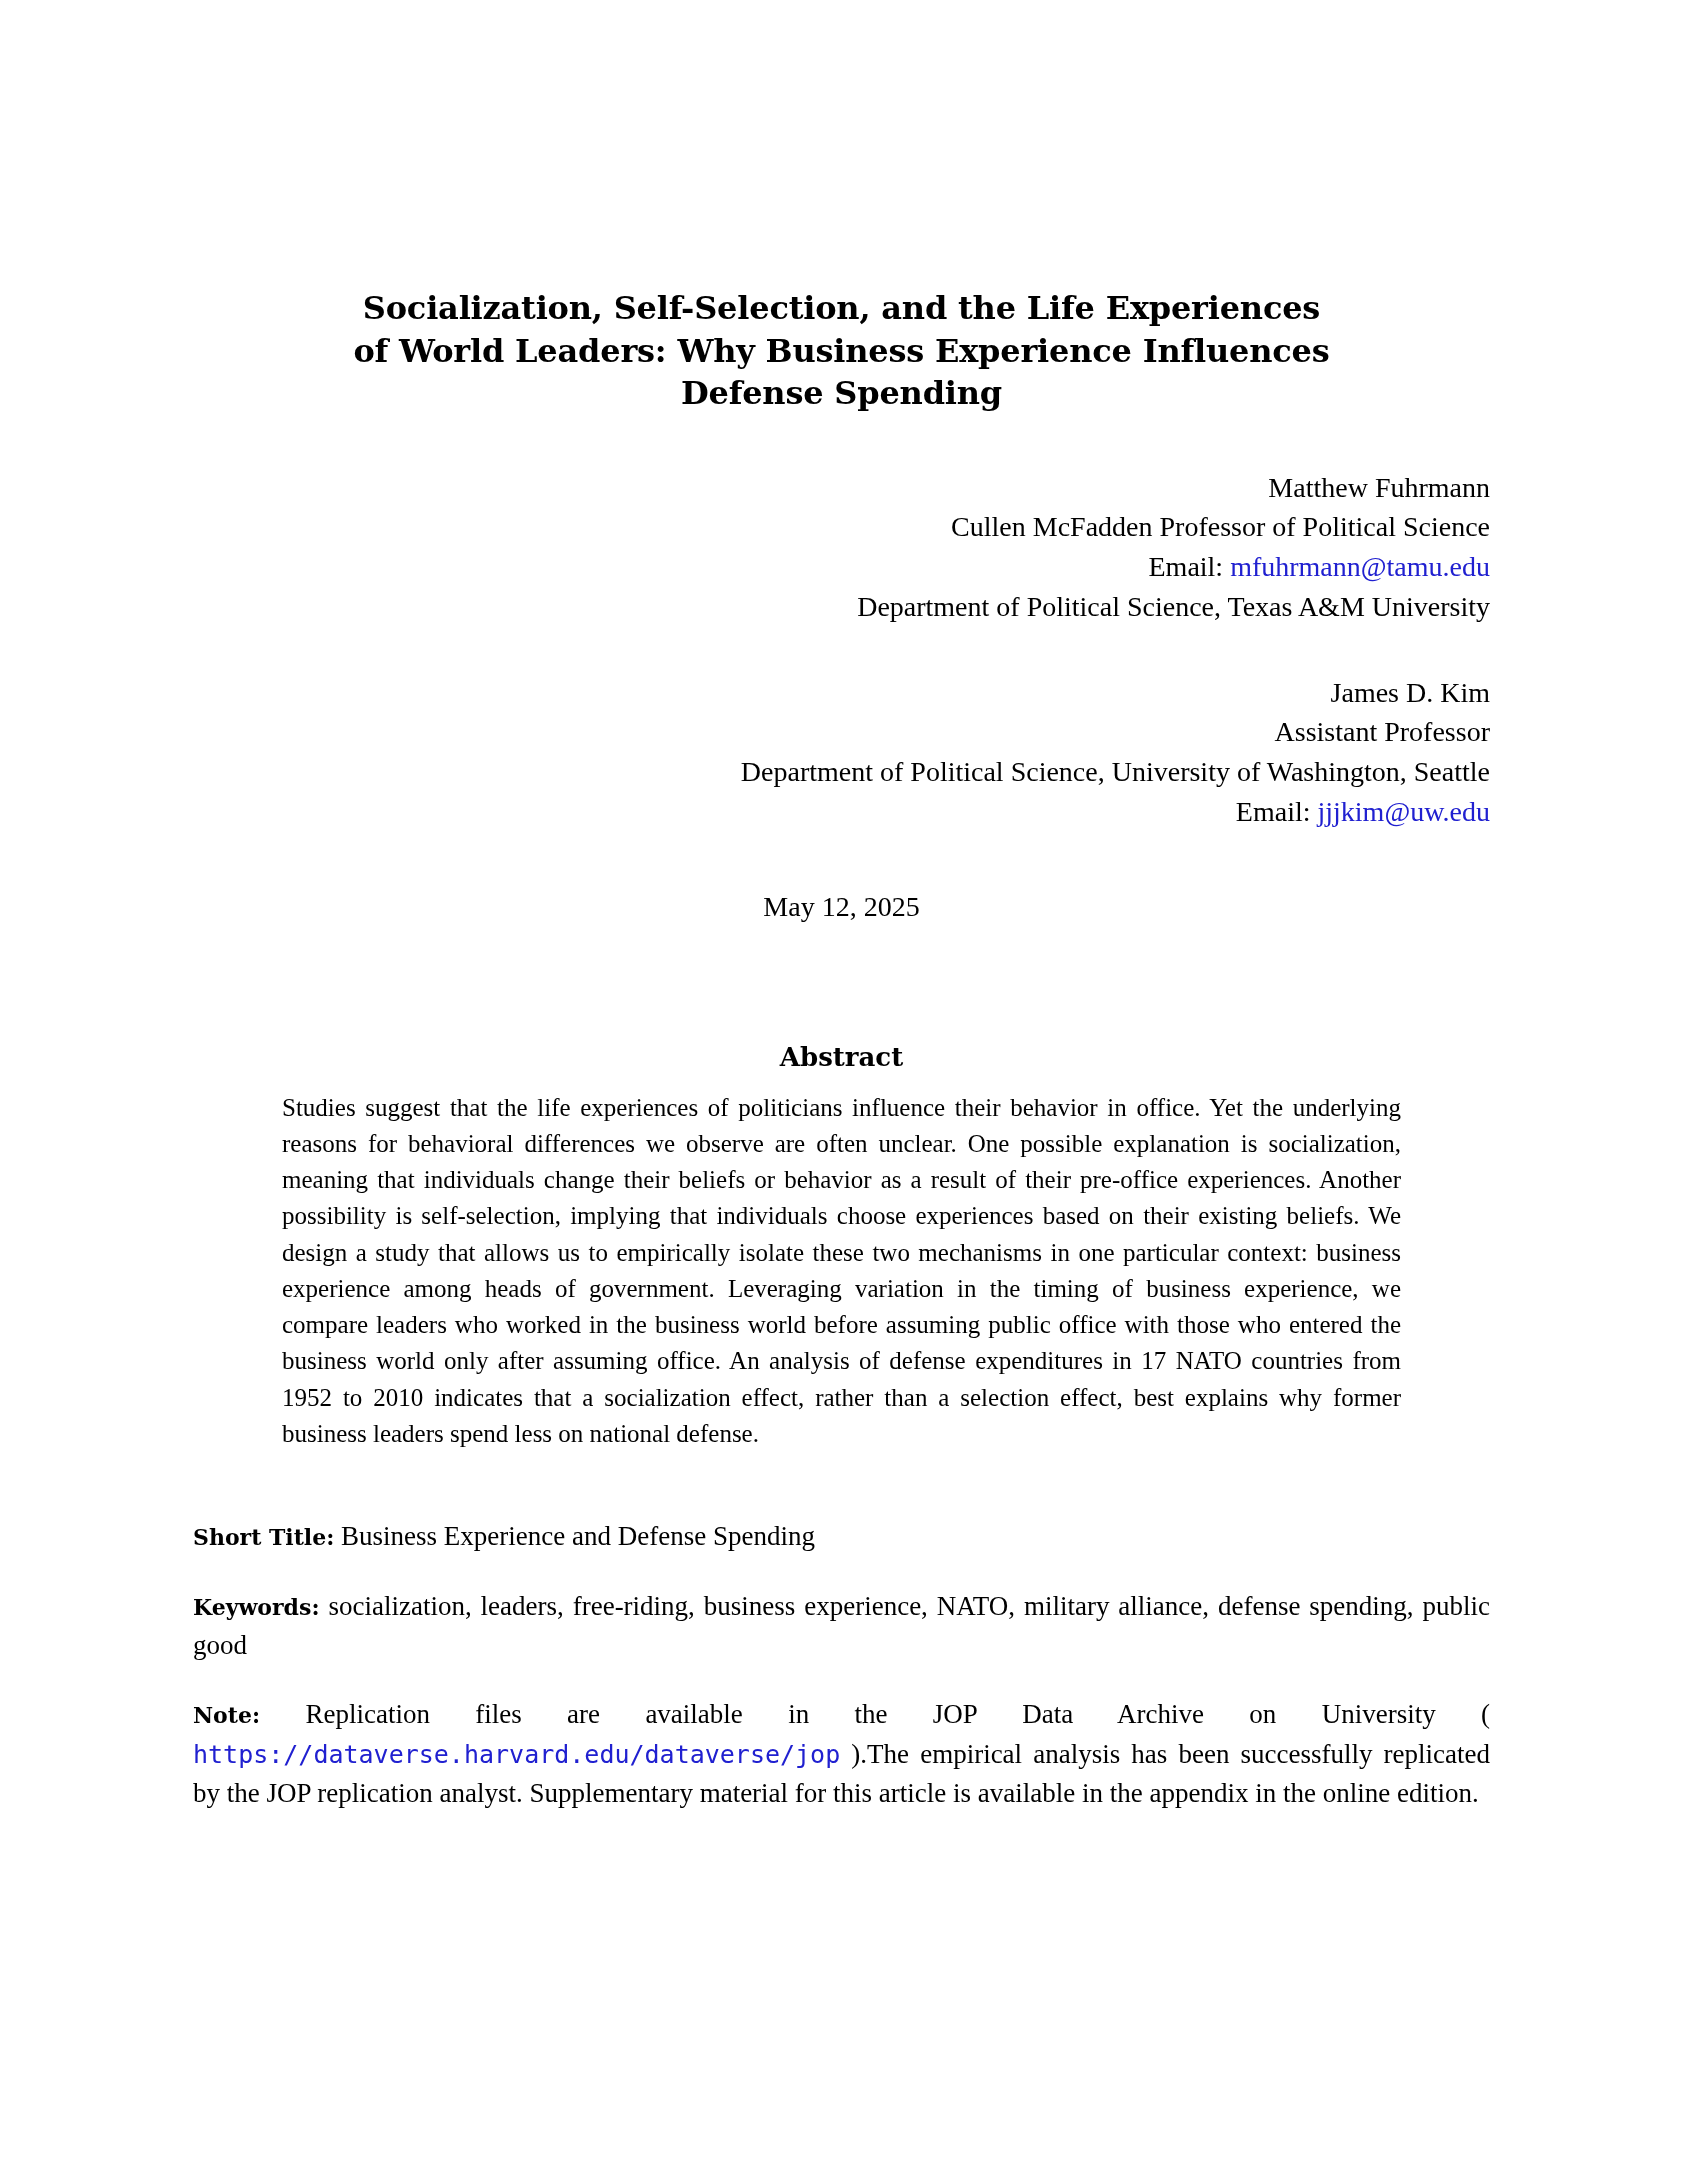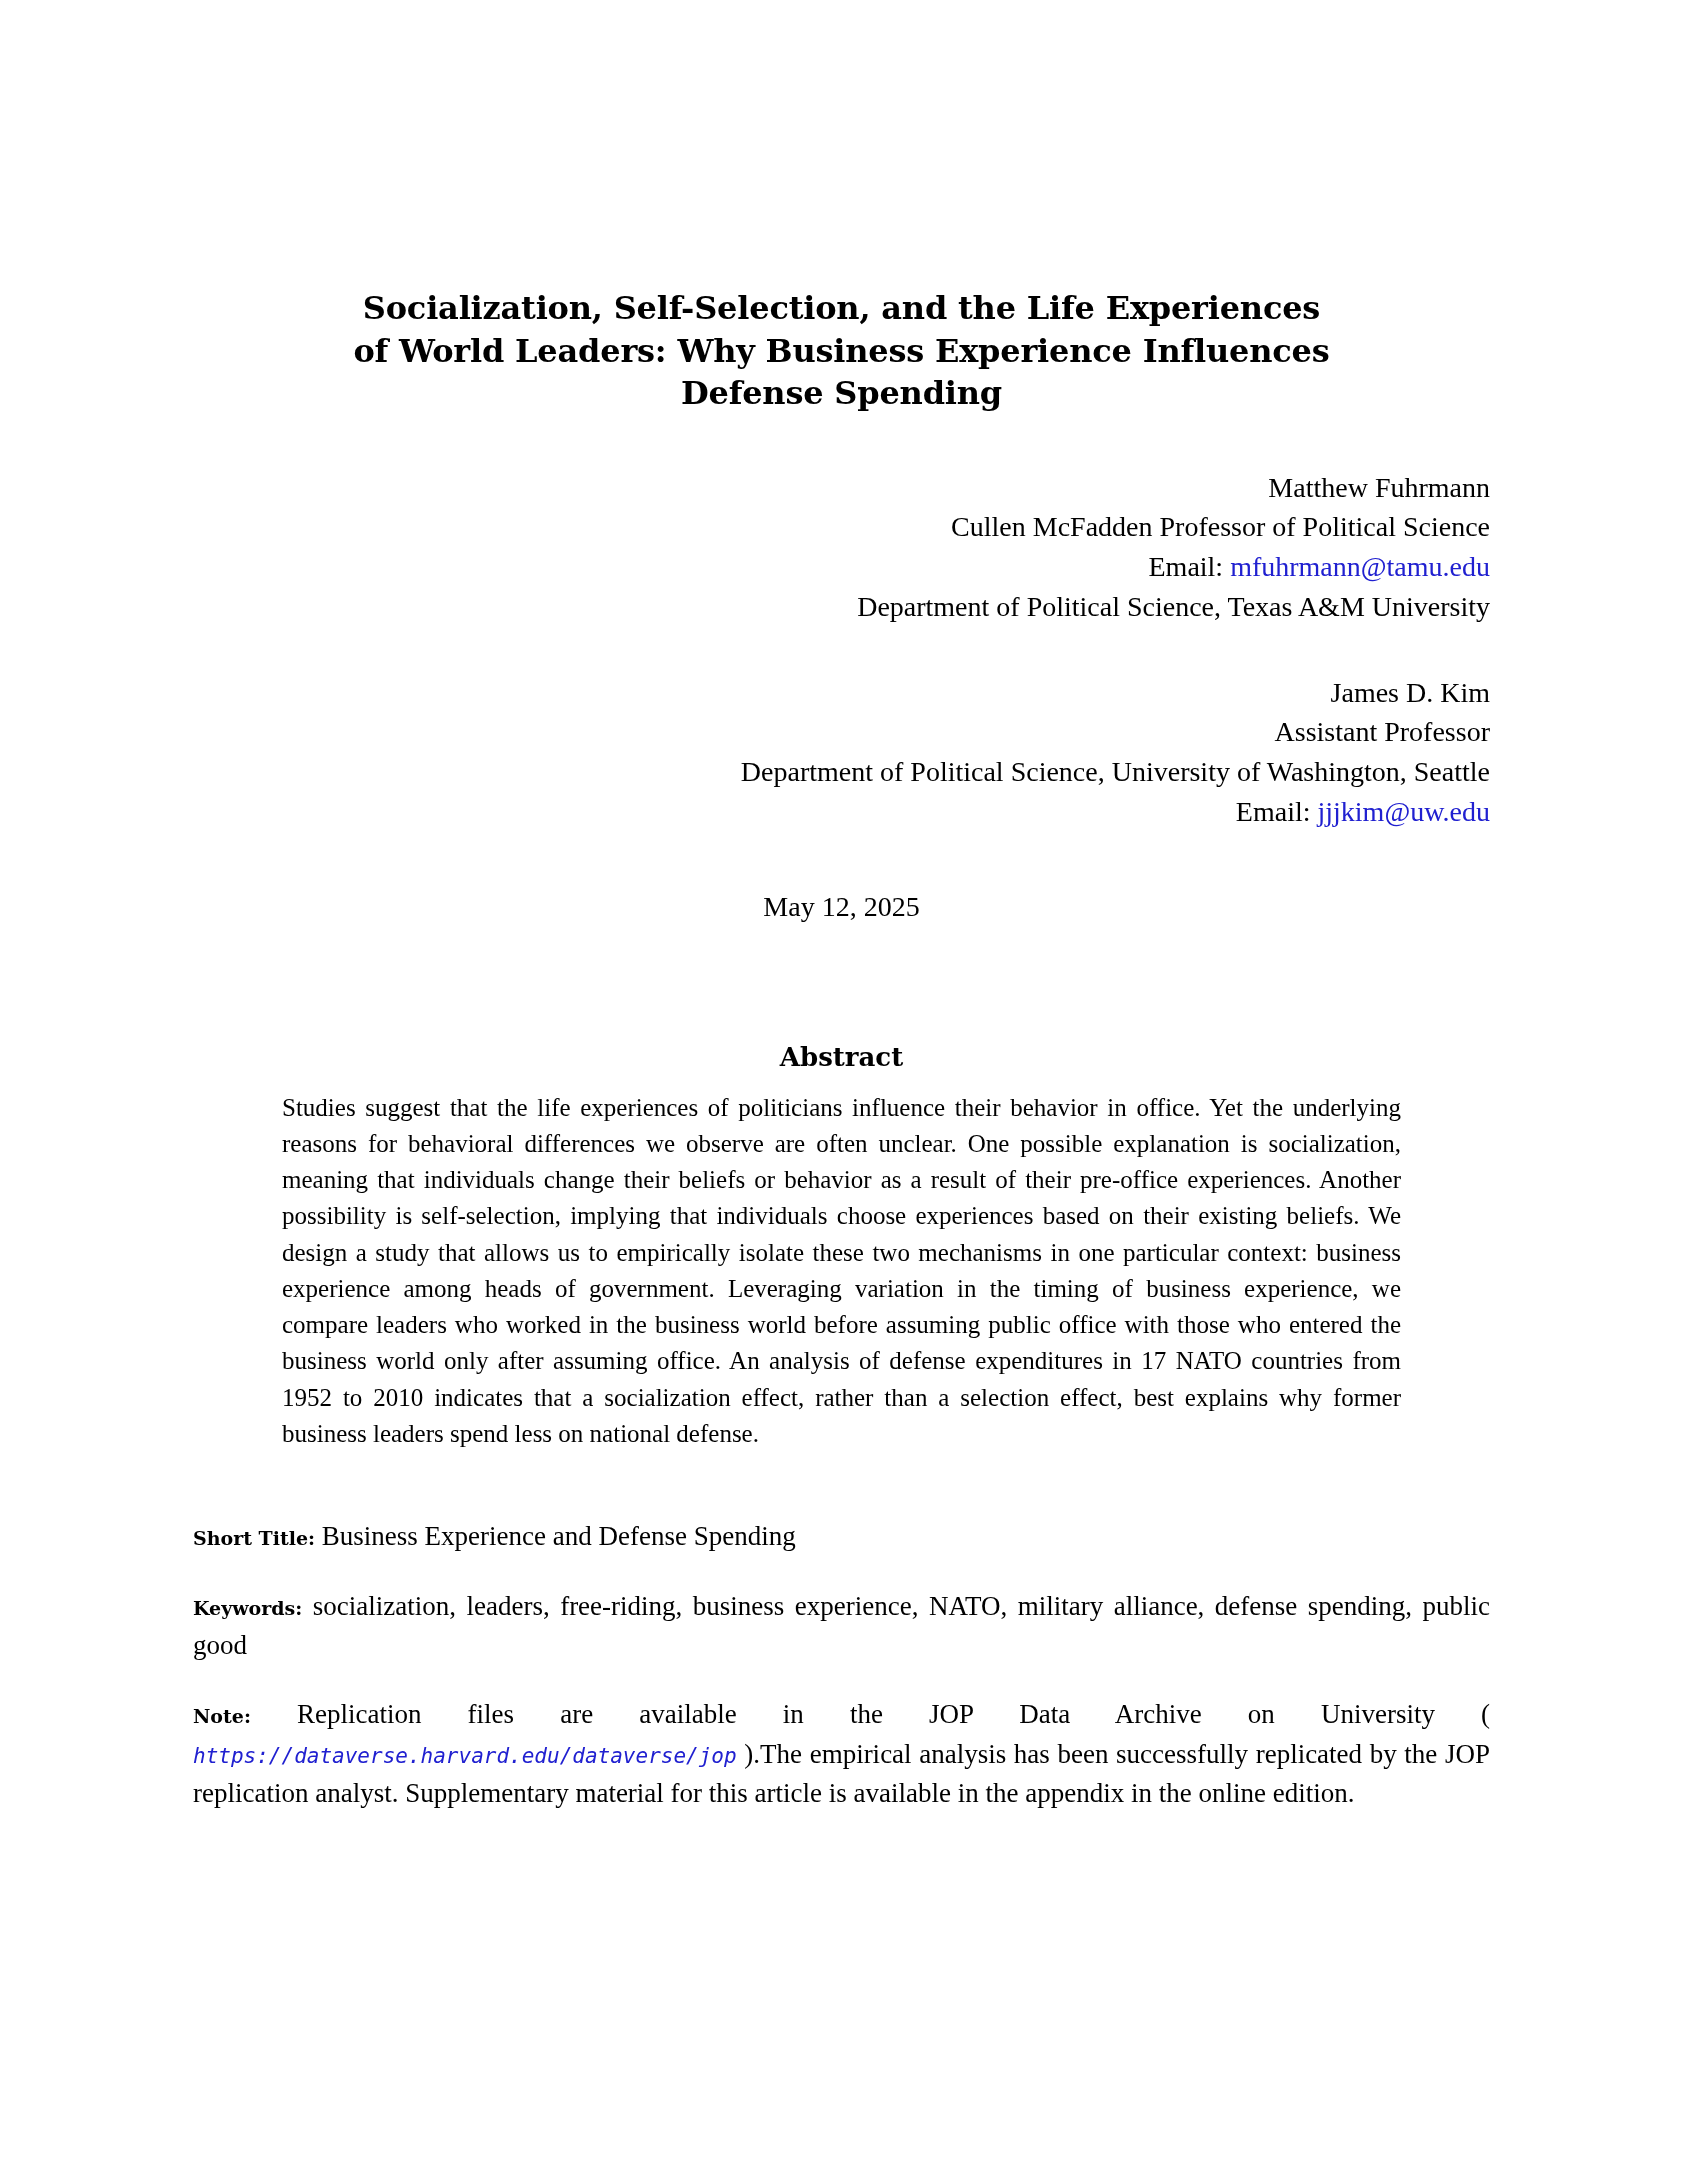--- a/index.html
+++ b/index.html
@@ -52,22 +52,21 @@
   }
   .author-line {
     display: block;
   }
   a.maillink, a.urllink {
     color: #2020d0;
     text-decoration: none;
   }
   a.urllink {
     font-family: "DejaVu Sans Mono", monospace;
-    font-size: 21px;
-    font-style: italic;
+    font-size: 25px;
   }
   .date {
     margin: 0 auto;
     width: 1297px;
     text-align: center;
     font-size: 28px;
     margin-top: 59px;
   }
   .abstract-wrap {
     margin: 8px auto;
@@ -94,21 +93,21 @@
   }
   .meta-p {
     font-size: 27px;
     line-height: 1.46;
     text-align: justify;
     margin-bottom: 30px;
   }
   .meta-label {
     font-family: "DejaVu Serif", serif;
     font-weight: bold;
-    font-size: 19px;
+    font-size: 22px;
   }
 </style>
 </head>
 <body>
 
 <div class="page">
 
   <div class="title-block">
     <div class="title">
       <span class="line">Socialization, Self-Selection, and the Life Experiences</span>

